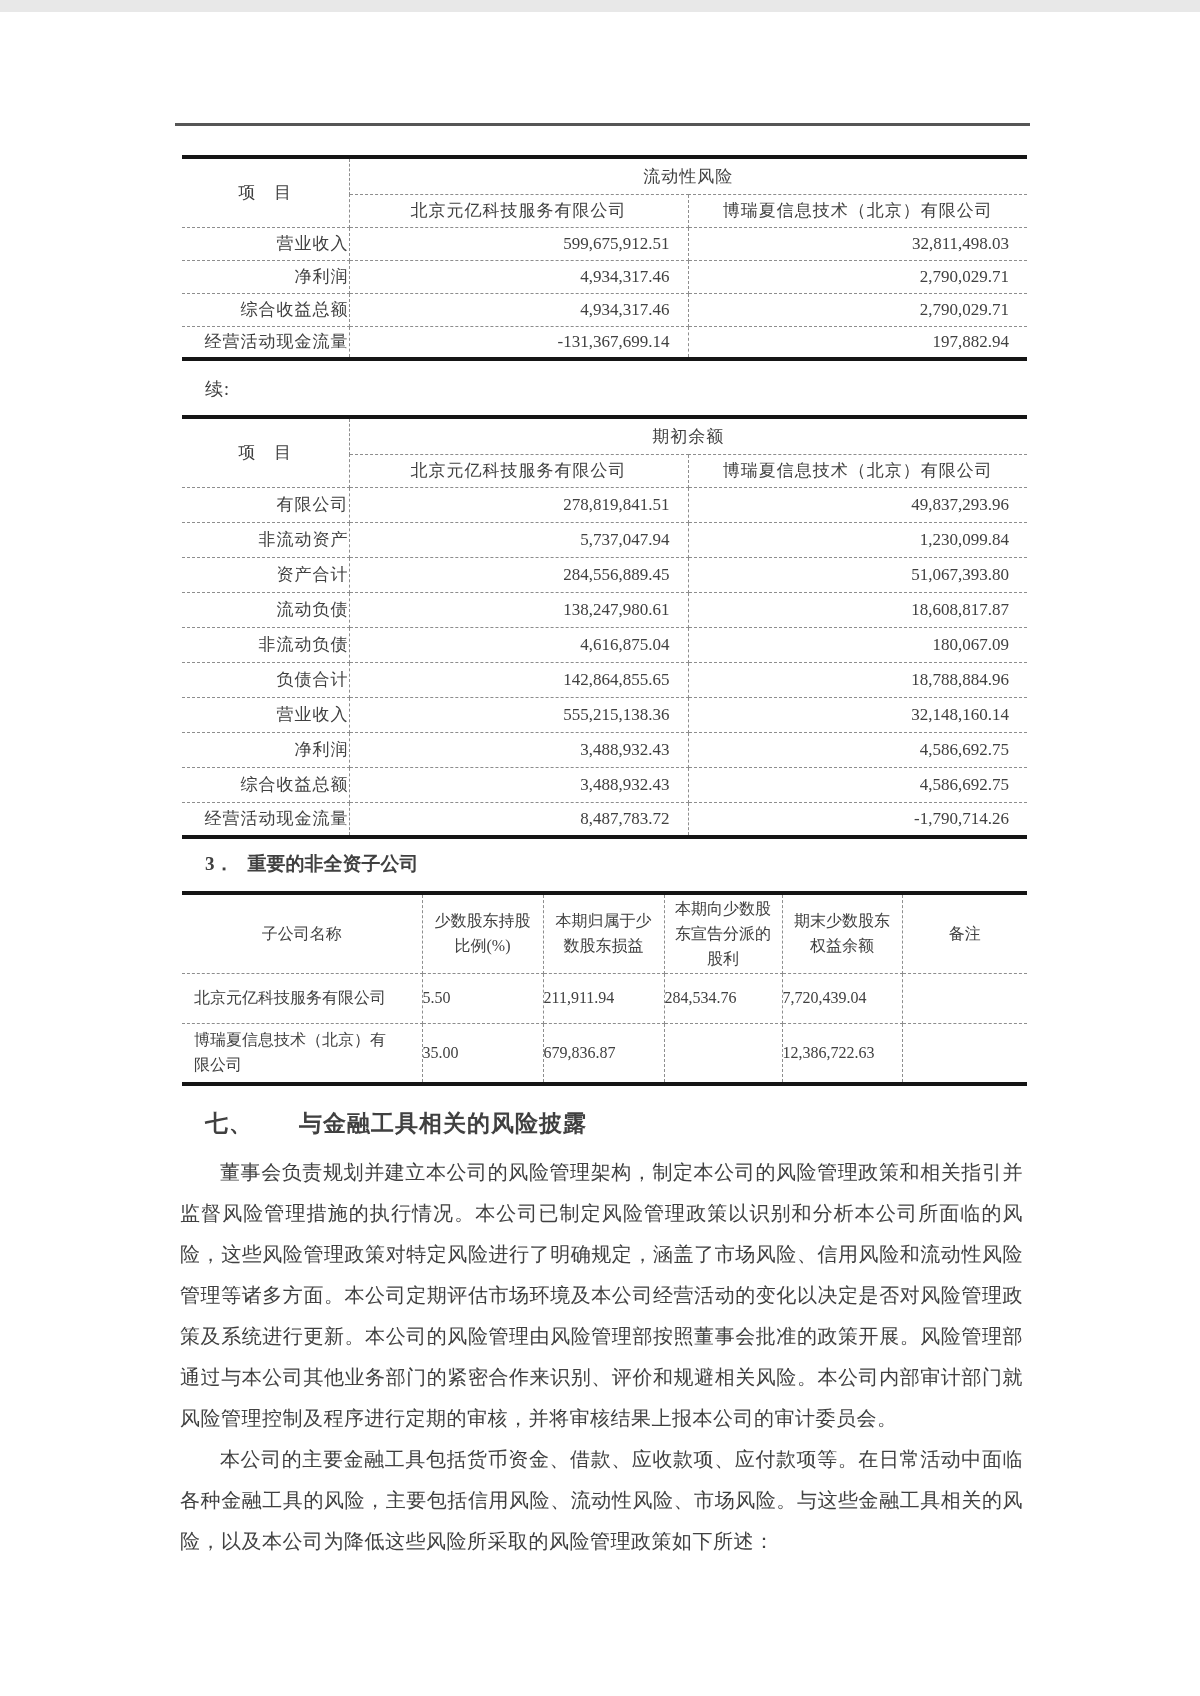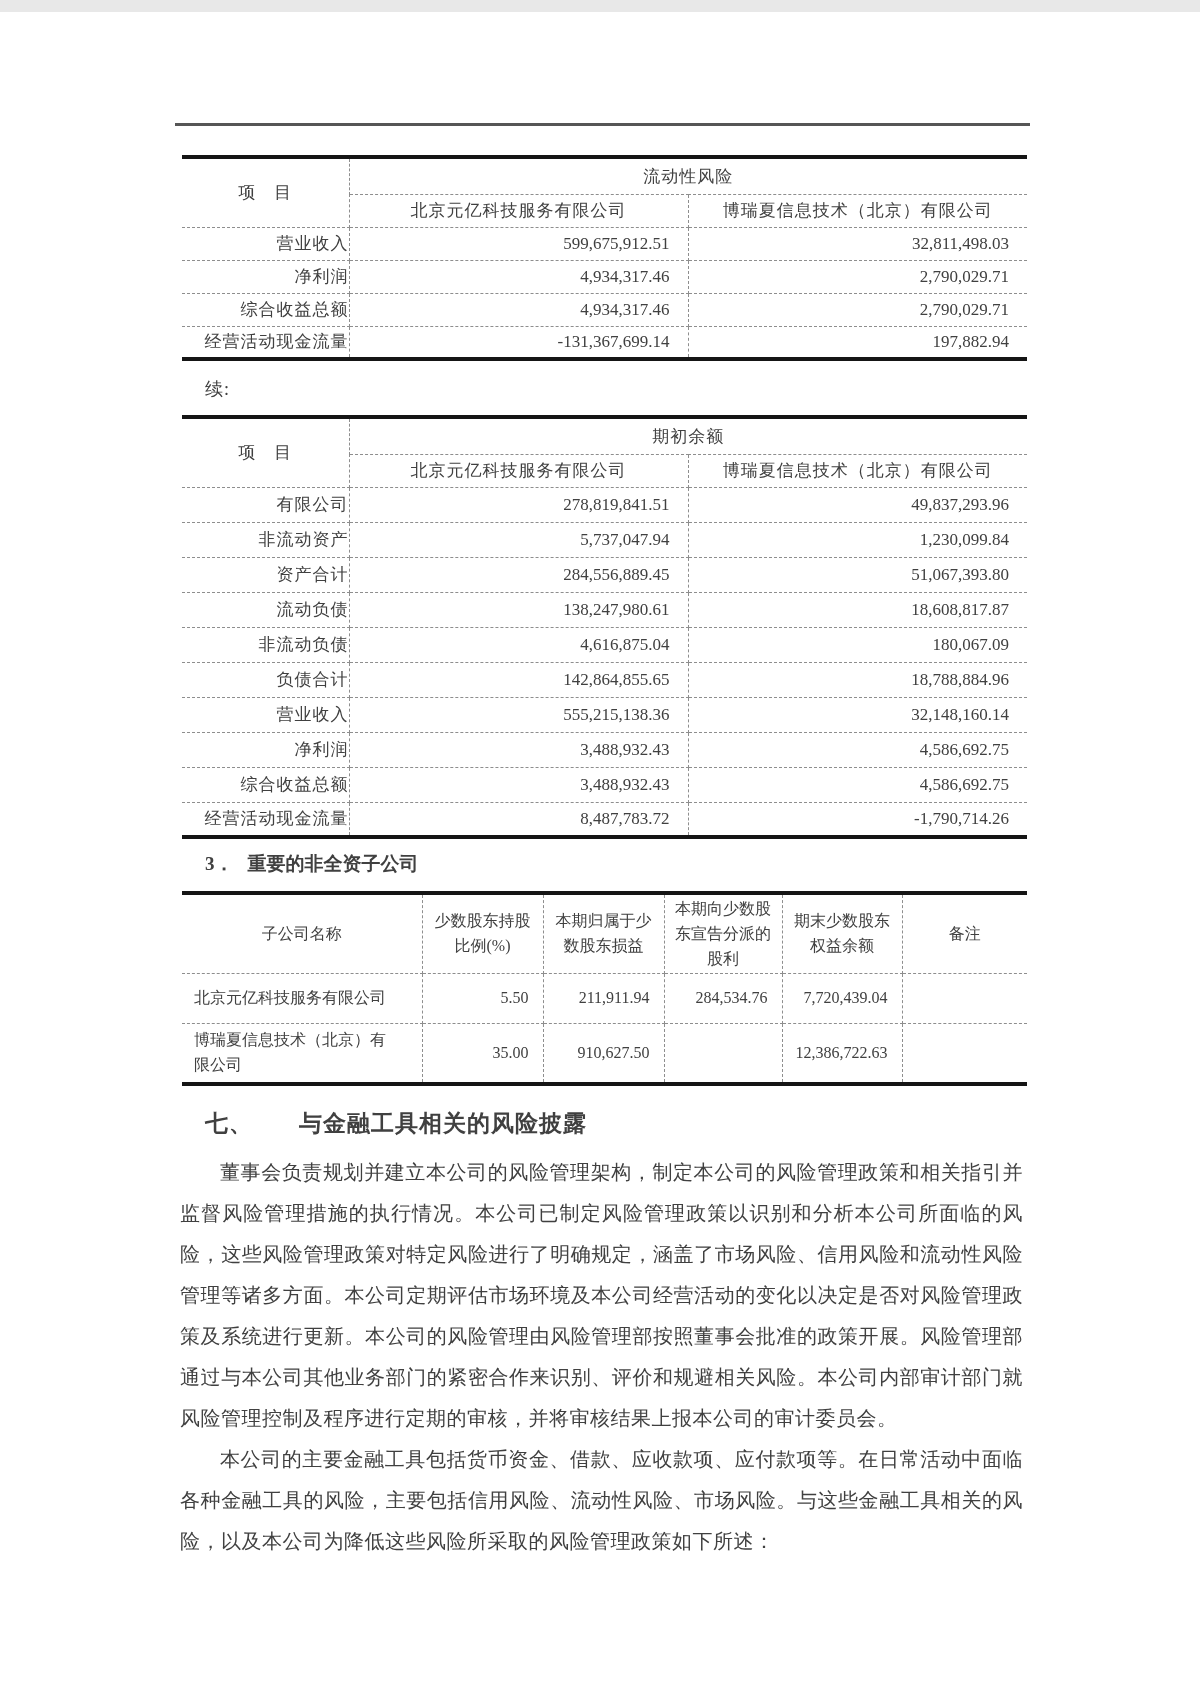--- a/index.html
+++ b/index.html
@@ -69,21 +69,21 @@
     border-right:1px dashed #8e8e8e;
     border-bottom:1px dashed #8e8e8e;
     vertical-align:middle;
     line-height:1.55;
   }
   table.sub td.last { border-right:none; }
   table.sub tr:last-child td { border-bottom:none; }
   table.sub tr.sh td { height:74px; text-align:center; font-weight:normal; padding:2px 6px; }
   table.sub tr.sr td { height:50px; }
   table.sub .sname { text-align:left; padding:4px 30px 4px 12px; }
-  table.sub .snum  { text-align:right; padding-right:14px; }
+  table.sub .snum  { text-align:left; padding-right:14px; }
 
   
   .sec7-head { margin:22px 0 0 205px; font-size:23px; font-weight:bold; letter-spacing:1px; }
   .sec7-head .no { margin-right:46px; }
   .bodytext {
     width:843px; margin:13px 0 0 180px;
     font-size:20px; line-height:41px;
     text-align:justify; text-justify:inter-ideograph;
     letter-spacing:0.5px;
   }
@@ -235,21 +235,21 @@
         <td class="sname">北京元亿科技服务有限公司</td>
         <td class="snum">5.50</td>
         <td class="snum">211,911.94</td>
         <td class="snum">284,534.76</td>
         <td class="snum">7,720,439.04</td>
         <td class="last"></td>
       </tr>
       <tr class="sr">
         <td class="sname">博瑞夏信息技术（北京）有限公司</td>
         <td class="snum">35.00</td>
-        <td class="snum">910,627.50</td>
+        <td class="snum">679,836.87</td>
         <td class="snum"></td>
         <td class="snum">12,386,722.63</td>
         <td class="last"></td>
       </tr>
     </tbody>
   </table>
 
   <div class="sec7-head">
     <span class="no">七、</span><span>与金融工具相关的风险披露</span>
   </div>

